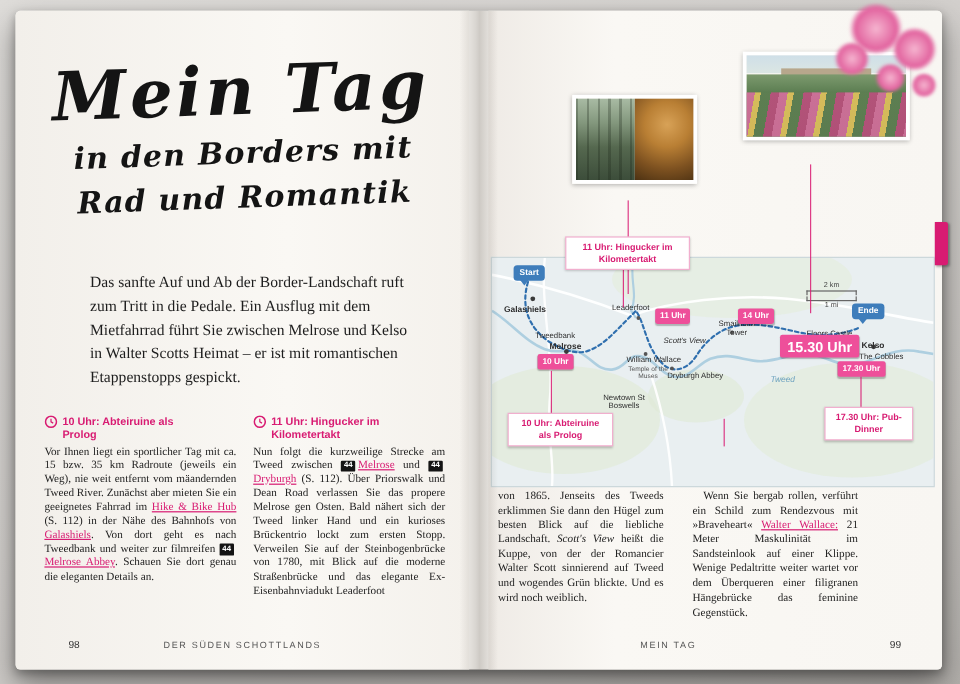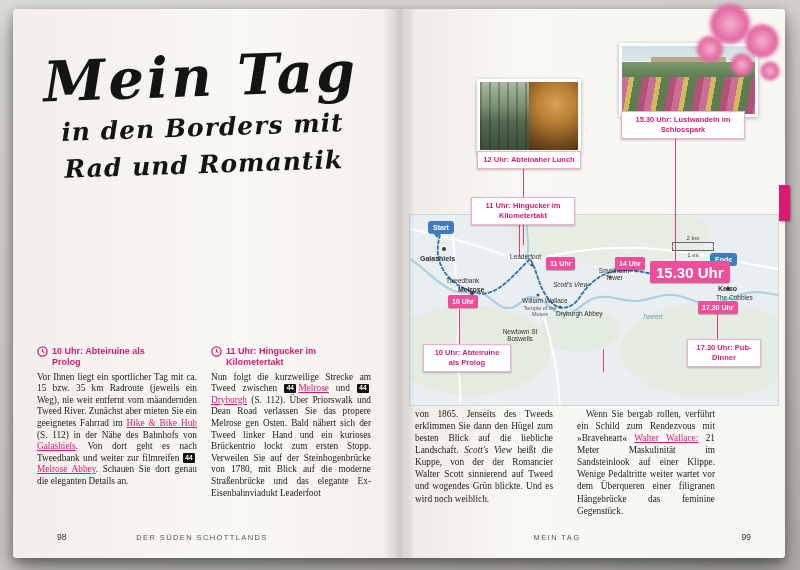--- a/index.html
+++ b/index.html
@@ -65,21 +65,21 @@
        border:1px solid #ccd8db;overflow:hidden;}
   .map svg{position:absolute;left:0;top:0;}
   .ml{position:absolute;font:6.5px "Liberation Sans",sans-serif;color:#2e2e2e;white-space:nowrap;z-index:3;}
   .ml-town{font-weight:700;font-size:7px;}
   .ml-sm{font-size:5.5px;color:#555;}
   .ml-wrap{white-space:normal;width:36px;text-align:center;line-height:1.15;}
   .ml-view{font-style:italic;}
   .ml-river{color:#6fa3c0;font-style:italic;font-size:7px;}
   .tb{position:absolute;background:#ee4f9a;color:#fff;font:700 7px/1 "Liberation Sans",sans-serif;
       padding:3px 4px;border-radius:2px;box-shadow:0 1px 1px rgba(0,0,0,.25);white-space:nowrap;z-index:4;}
-  .tb-big{font-size:15px;padding:3.5px 6px;}
+  .tb-big{font-size:12px;padding:3.5px 6px;margin-top:18px;}
   .pin{position:absolute;background:#3e7dbb;color:#fff;font:700 7px/1 "Liberation Sans",sans-serif;
        padding:3px 5px;border-radius:3px;z-index:4;}
   .pin::after{content:"";position:absolute;left:5px;bottom:-4px;border:4px solid transparent;
        border-top:5px solid #3e7dbb;border-bottom:0;}
   .scale{position:absolute;left:262px;top:20px;width:42px;font:6px "Liberation Sans",sans-serif;color:#444;text-align:center;z-index:3;}
   .scale .bar{border-top:1px solid #666;border-left:1px solid #666;border-right:1px solid #666;height:3px;margin:1px 0;}
   .scale .bar2{border-bottom:1px solid #666;border-left:1px solid #666;border-right:1px solid #666;height:3px;margin:1px 0;}
 
   
   .rp-cols{position:absolute;left:8px;top:399px;width:300px;display:flex;gap:24px;}
@@ -95,20 +95,21 @@
 
 <div class="book">
 
   <div class="page page-left pl">
     <div class="lp-title">
       <div class="t-main">Mein Tag</div>
       <div class="t-sub">in den Borders mit</div>
       <div class="t-sub">Rad und Romantik</div>
     </div>
 
+    <p class="intro">Das sanfte Auf und Ab der Border-Landschaft ruft zum Tritt in die Pedale. Ein Ausflug mit dem Mietfahrrad führt Sie zwischen Melrose und Kelso in Walter Scotts Heimat – er ist mit romantischen Etappenstopps gespickt.</p>
 
     <div class="lp-cols">
       <div class="col">
         <div class="colhead">
           <svg class="clock" width="11" height="11" viewBox="0 0 12 12">
             <circle cx="6" cy="6" r="5" fill="none" stroke="#d81b72" stroke-width="1.4"></circle>
             <path d="M6 3.2 L6 6 L8 7.2" fill="none" stroke="#d81b72" stroke-width="1.1"></path>
           </svg>
           <span class="htxt">10 Uhr: Abteiruine als Prolog</span>
         </div>
@@ -146,22 +147,20 @@
       <div class="lawn"></div>
       <div class="beds"></div>
     </div>
 
     <div class="flower" style="left:300px;top:-6px;width:46px;height:42px;"></div>
     <div class="flower" style="left:336px;top:14px;width:38px;height:36px;"></div>
     <div class="flower" style="left:288px;top:26px;width:30px;height:28px;"></div>
     <div class="flower" style="left:322px;top:44px;width:26px;height:24px;"></div>
     <div class="flower" style="left:352px;top:52px;width:22px;height:20px;"></div>
 
-    <div class="tag" style="left:70px;top:142px;width:92px;">12 Uhr: Abteinaher Lunch</div>
-    <div class="tag" style="left:214px;top:102px;width:112px;">15.30 Uhr: Lustwandeln im Schlosspark</div>
 
     <div class="tag" style="left:64px;top:188px;width:92px;">11 Uhr: Hingucker im Kilometertakt</div>
     <div class="tag" style="left:16px;top:335px;width:76px;">10 Uhr: Abteiruine als Prolog</div>
     <div class="tag" style="left:280px;top:330px;width:62px;">17.30 Uhr: Pub-Dinner</div>
 
     <div class="cline" style="left:116px;top:158px;height:78px;"></div>
     <div class="cline" style="left:268px;top:128px;height:124px;"></div>
     <div class="cline" style="left:112px;top:211px;height:36px;"></div>
     <div class="cline" style="left:52px;top:300px;height:36px;"></div>
     <div class="cline" style="left:196px;top:340px;height:23px;"></div>

